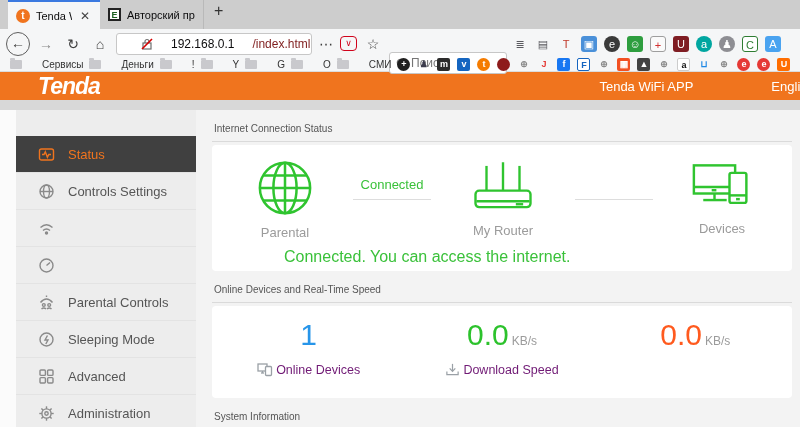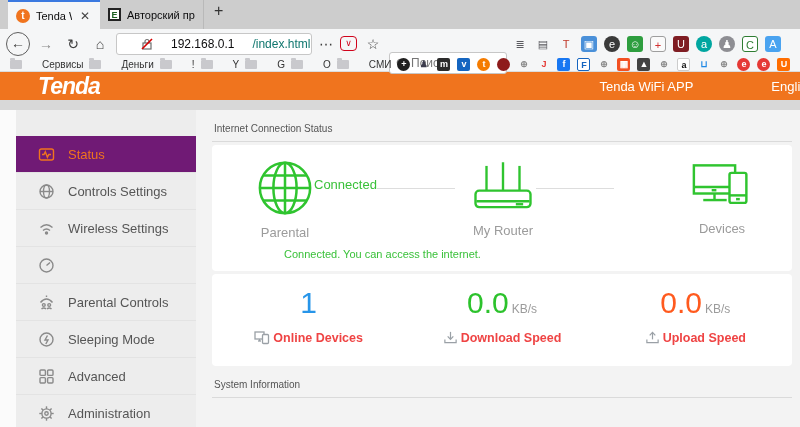--- a/index.html
+++ b/index.html
@@ -19,21 +19,21 @@
            font-size:9px; font-weight:bold; text-align:center; line-height:10px; flex:none; }
   .newtab { font-size:16px; color:#333; padding:2px 10px 0 10px; }
 
   #navbar { height:29px; background:#f5f6f7; display:flex; align-items:center; padding:0 6px; gap:5px; }
   .navbtn { width:22px; text-align:center; font-size:14px; color:#3d3d3d; flex:none; }
   .navbtn.back { width:24px; height:24px; line-height:21px; border:1.5px solid #5e5e5e; border-radius:50%; }
   .navbtn.fwd { color:#8a8a8a; }
   #urlbar { width:196px; height:22px; background:#fff; border:1px solid #c7c7c7; border-radius:3px;
             display:flex; align-items:center; padding:0 6px; gap:18px; flex:none; }
   #urlbar .host { font-size:12px; color:#0c0c0d; }
-  #urlbar .path { font-size:12px; color:#0f766e; }
+  #urlbar .path { font-size:12px; color:#7f1d1d; }
   .lock-wrap { position:relative; width:12px; height:12px; flex:none; }
   .lock-wrap svg { display:block; }
   #searchbox { width:118px; height:22px; background:#fff; border:1px solid #c7c7c7; border-radius:3px;
                display:flex; align-items:center; padding:0 6px; gap:4px; flex:none;margin-top:39px; }
   #searchbox input { border:none; outline:none; width:80px; font-size:12px;
                      font-family:"Liberation Sans",sans-serif; color:#555; background:transparent; }
   #ext-strip { display:flex; align-items:center; gap:7px; overflow:hidden; flex:1; }
   .ticon { width:16px; height:16px; font-size:11px; line-height:16px; text-align:center;
            border-radius:3px; flex:none; overflow:hidden; }
 
@@ -53,45 +53,45 @@
   #header-right { margin-left:auto; display:flex; align-items:center; color:#fff; font-size:13px; }
   #wifi-app { margin-right:78px; }
   #lang { margin-right:-14px; }
   #gray-band { height:10px; background:#d8d8d8; }
 
   #content { display:flex; height:317px; }
   #sidebar { width:180px; margin-left:16px; background:#ededed; padding-top:26px; flex:none; }
   .side-item { height:37px; display:flex; align-items:center; gap:13px; padding-left:22px;
                color:#555; font-size:13px; border-bottom:1px solid #e3e3e3; }
   .side-item svg { stroke:#8a8a8a; fill:none; stroke-width:1.4; flex:none; }
-  .side-item.active { background:#701a75; color:#f0741e; }
+  .side-item.active { background:#404040; color:#f0741e; }
   .side-item.active svg { stroke:#f0741e; }
 
   #main { flex:1; background:#f3f3f3; padding:0 8px 0 16px; overflow:hidden; }
   .section-title { font-size:10px; color:#555; padding:13px 2px 7px; border-bottom:1px solid #dadada; }
   .card { background:#fff; border-radius:4px; margin-top:3px; }
   #conn-card { height:126px; padding:14px 40px 0 44px; }
   .nodes { display:flex; align-items:flex-start; }
   .node { display:flex; flex-direction:column; align-items:center; }
   .node-label { margin-top:8px; font-size:13px; color:#9b9b9b; }
-  .connector { flex:1; display:flex; flex-direction:row; align-items:center; margin-top:18px; }
+  .connector { flex:1; display:flex; flex-direction:column; align-items:center; margin-top:18px; }
   .conn-label { height:16px; font-size:13px; color:#3ac13a; }
   .conn-line { width:78px; height:1px; background:#ddd; margin-top:6px; }
-  .conn-msg { padding:8px 0 0 28px; font-size:11px; color:#3ac13a; }
+  .conn-msg { padding:8px 0 0 28px; font-size:16px; color:#3ac13a; }
 
   #speed-card { height:92px; padding-top:12px; display:flex; }
   .stat { flex:1; display:flex; flex-direction:column; align-items:center; }
   .stat-value-row { display:flex; align-items:baseline; gap:3px; }
   .stat-value { font-size:30px; }
   .stat-online .stat-value { color:#2795e9; }
   .stat-down .stat-value { color:#2cc22c; }
   .stat-up .stat-value { color:#ff5a1e; }
   .stat-unit { font-size:12px; color:#9b9b9b; }
   .stat-label-row { margin-top:10px; display:flex; align-items:center; gap:3px;
-                    font-size:12.5px; color:#ef4444;font-weight:bold; }
+                    font-size:12.5px; color:#701a75; }
   .stat-label-row svg { stroke:#9aa0a6; fill:none; stroke-width:1.3; }
   .green-ic { stroke:#2fc42f; fill:none; stroke-width:2.6; }
 </style>
 </head>
 <body>
 
 <div id="tabbar">
   <div class="tab active">
     <span class="fav-tenda">t</span>
     <span class="tab-title">Tenda Wireless R</span>
@@ -237,21 +237,20 @@
         <line x1="2" y1="8.5" x2="15" y2="8.5"></line>
       </svg>
       <span>Controls Settings</span>
     </div>
     <div class="side-item">
       <svg width="17" height="17" viewBox="0 0 17 17">
         <path d="M2.5 7.5 Q8.5 2 14.5 7.5"></path>
           <path d="M5 10.5 Q8.5 7.3 12 10.5"></path>
         <circle cx="8.5" cy="13" r="1" fill="#8a8a8a"></circle>
       </svg>
-      <span>Wireless Settings</span>
     </div>
     <div class="side-item">
       <svg width="17" height="17" viewBox="0 0 17 17">
         <circle cx="8.5" cy="8.5" r="6.5"></circle>
           <line x1="8.5" y1="8.5" x2="12" y2="5.5"></line>
       </svg>
     </div>
     <div class="side-item">
       <svg width="17" height="17" viewBox="0 0 17 17">
         <path d="M2.5 8.5 Q8.5 1.5 14.5 8.5"></path>
@@ -341,20 +340,21 @@
             <rect x="40" y="14" width="18" height="32" rx="2" fill="#fff"></rect>
             <line x1="40" y1="38" x2="58" y2="38"></line>
               <line x1="47" y1="42" x2="51" y2="42"></line>
           </svg>
           <span class="node-label">Devices</span>
         </div>
       </div>
       <div class="conn-msg">Connected. You can access the internet.</div>
     </div>
 
+    <div class="section-title">Online Devices and Real-Time Speed</div>
     <div class="card" id="speed-card">
       <div class="stat stat-online">
         <div class="stat-value-row">
           <span class="stat-value">1</span>
         </div>
         <div class="stat-label-row">
           <svg width="16" height="15" viewBox="0 0 16 15">
             <rect x="1" y="2" width="9" height="7"></rect>
               <line x1="4" y1="11" x2="7" y2="11"></line>
               <line x1="5.5" y1="9" x2="5.5" y2="11"></line>
@@ -375,27 +375,19 @@
             <polyline points="5,6.8 8,10 11,6.8"></polyline>
           </svg>
           <span>Download Speed</span>
         </div>
       </div>
       <div class="stat stat-up">
         <div class="stat-value-row">
           <span class="stat-value">0.0</span>
           <span class="stat-unit">KB/s</span>
         </div>
-        <div class="stat-label-row">
-          <svg width="15" height="15" viewBox="0 0 16 16">
-            <path d="M2 10 V13.5 H14 V10"></path>
-              <line x1="8" y1="3" x2="8" y2="10"></line>
-            <polyline points="5,5.8 8,2.5 11,5.8"></polyline>
-          </svg>
-          <span>Upload Speed</span>
-        </div>
       </div>
     </div>
 
     <div class="section-title">System Information</div>
 
   </div>
 </div>
 
 </body></html>

